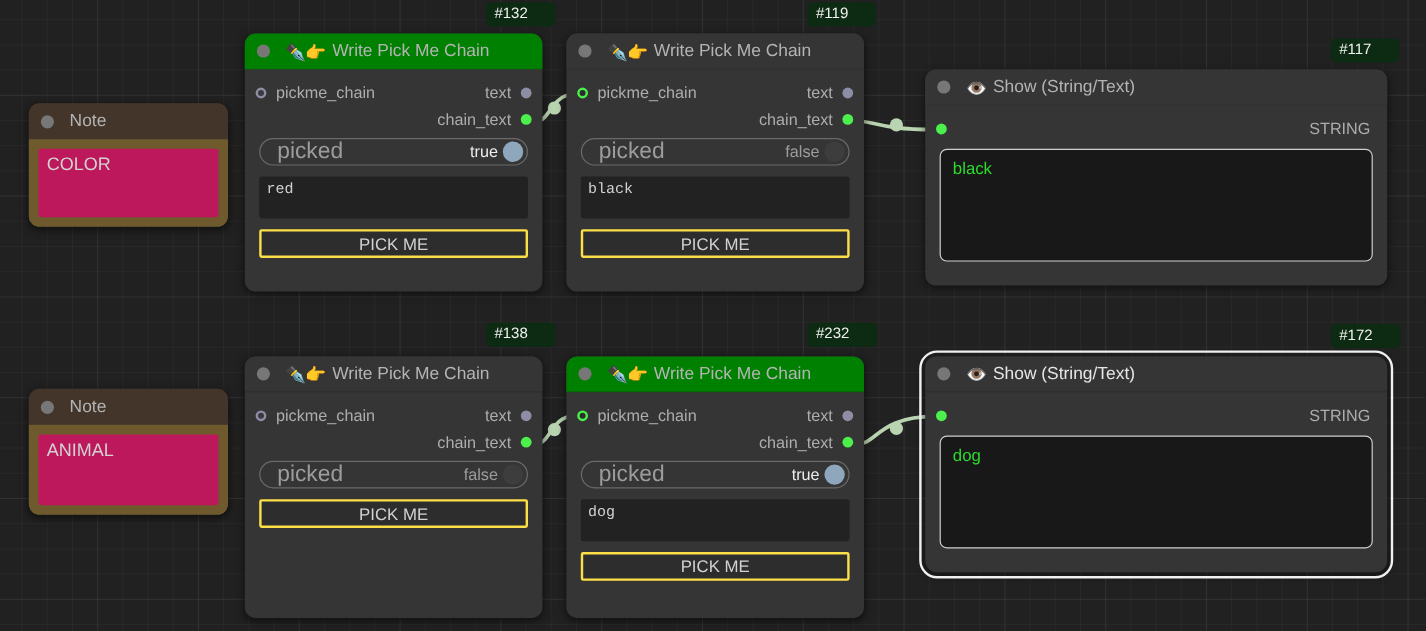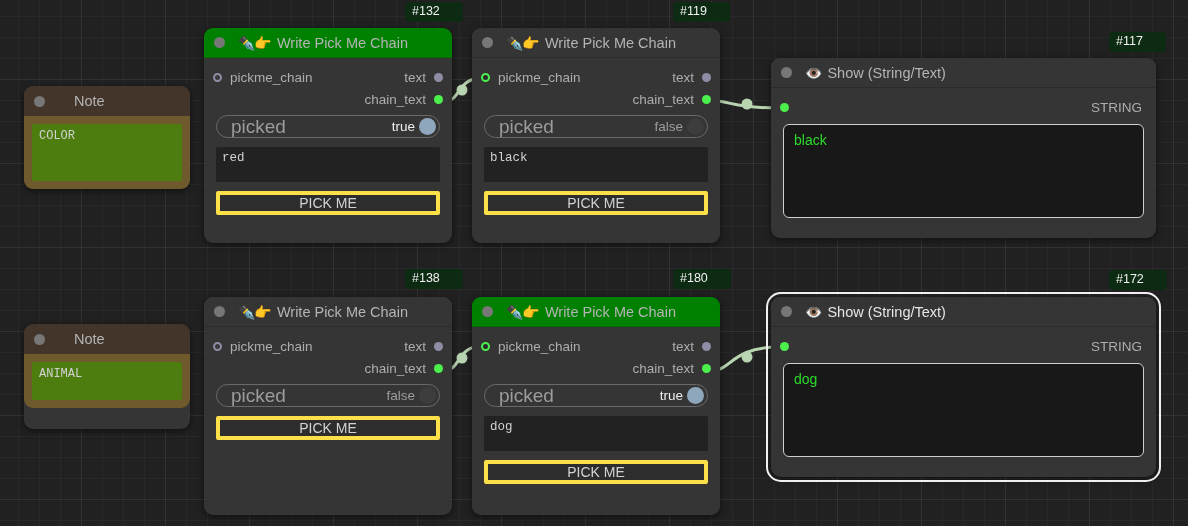--- a/index.html
+++ b/index.html
@@ -48,21 +48,21 @@
     height: 30px;
     border-radius: 9px 9px 0 0;
     display: flex;
     align-items: center;
     padding: 0 10px;
     box-sizing: border-box;
     background: #353535;
     border-bottom: 1px solid #2b2b2b;
   }
   .node-title.green { background: #008000; border-bottom: 1px solid #006c00; }
-  .node-title.note  { background: #43352a; border-bottom: none; gap: 16px; }
+  .node-title.note  { background: #43352a; border-bottom: none; }
   .title-dot {
     width: 11px; height: 11px;
     border-radius: 50%;
     background: #777777;
     flex: 0 0 auto;
   }
   .title-emoji {
     margin-left: 13px;
     font-size: 14px;
     line-height: 1;
@@ -160,21 +160,21 @@
     font-size: 12.5px;
     color: #d2d2d2;
     overflow: hidden;
   }
 
   
   .btn {
     margin: 9px 12px 0 12px;
     height: 24px;
     background: #2d2d2d;
-    border: 4px solid #fde047;
+    border: 2px solid #fde047;
     border-radius: 2px;
     display: flex;
     align-items: center;
     justify-content: center;
     font-size: 14px;
     color: #d2d2d2;
     box-sizing: border-box;
   }
 
   
@@ -190,27 +190,27 @@
   }
 
   
   .note-body {
     background: #6e5a2c;
     border-radius: 0 0 9px 9px;
     padding: 8px;
     box-sizing: border-box;
   }
   .note-text {
-    background: #4d7c0f;
+    background: #be185d;
     border-radius: 2px;
     height: 100%;
     padding: 5px 7px 0 7px;
     box-sizing: border-box;
-    font-family: Liberation Mono, monospace;
-    font-size: 12px;
+    font-family: Liberation Sans, sans-serif;
+    font-size: 15px;
     color: #d2d2d2;
   }
 </style>
 </head>
 <body>
 
 <div id="canvas">
 
   <svg id="links">
 
@@ -235,21 +235,21 @@
     <div class="note-body" style="height:73px;">
       <div class="note-text">COLOR</div>
     </div>
   </div>
 
   <div class="node" style="left:24px; top:324px; width:166px; height:105px;">
     <div class="node-title note">
       <div class="title-dot"></div>
       <div class="title-text" style="margin-left:13px;">Note</div>
     </div>
-    <div class="note-body" style="height:54px;">
+    <div class="note-body" style="height:75px;">
       <div class="note-text">ANIMAL</div>
     </div>
   </div>
 
   <div class="badge" style="left:405px; top:2px;">#132</div>
   <div class="node" style="left:204px; top:28px; width:248px; height:215px;">
     <div class="node-title green">
       <div class="title-dot"></div>
       <div class="title-emoji">✒️👉</div>
       <div class="title-text">Write Pick Me Chain</div>
@@ -339,21 +339,21 @@
       </div>
       <div class="toggle">
         <div class="toggle-name">picked</div>
         <div class="toggle-val off">false</div>
         <div class="toggle-knob off"></div>
       </div>
       <div class="btn">PICK ME</div>
     </div>
   </div>
 
-  <div class="badge" style="left:673px; top:269px;">#180</div>
+  <div class="badge" style="left:673px; top:269px;">#232</div>
   <div class="node" style="left:472px; top:297px; width:248px; height:218px;">
     <div class="node-title green">
       <div class="title-dot"></div>
       <div class="title-emoji">✒️👉</div>
       <div class="title-text">Write Pick Me Chain</div>
     </div>
     <div class="node-body">
       <div class="slot-row" style="margin-top:8px;">
         <div class="dot left greenring"></div>
         <div class="slot-label-in">pickme_chain</div>

